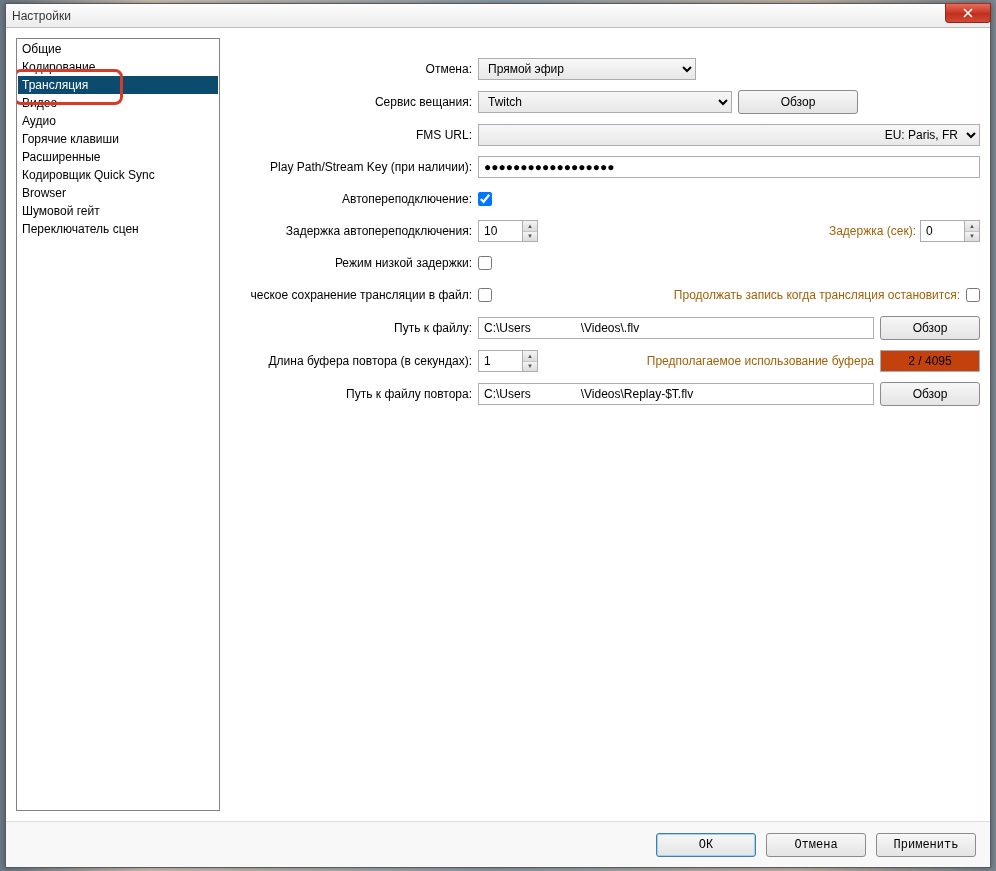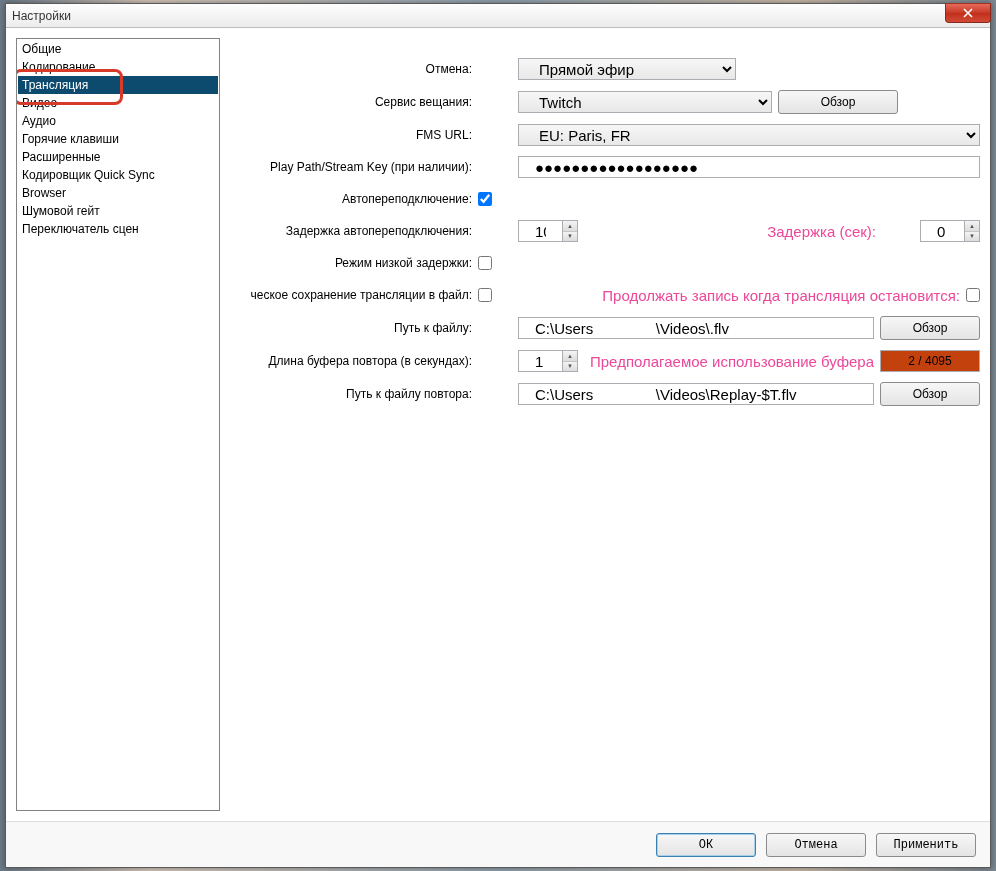--- a/index.html
+++ b/index.html
@@ -97,26 +97,25 @@
   .form-label {
     width: 248px;
     text-align: right;
     padding-right: 6px;
     color: #000;
     font-size: 12px;
   }
   .form-field { flex: 1; display: flex; align-items: center; gap: 6px; }
   select, input[type="text"], input[type="password"] {
     font-family: inherit;
-    font-size: 15px;
+    font-size: 12px;
     height: 22px;
     border: 1px solid #abadb3;
     background: #fff;
-    padding: 0 16px;
-    margin-left: 40px;
+    padding: 0 5px;
   }
   select {
     background: linear-gradient(#f7f7f7, #e8e8e8);
   }
   .btn {
     font-family: inherit;
     font-size: 12px;
     height: 24px;
     border: 1px solid #8b8b8b;
     border-radius: 3px;
@@ -148,21 +147,21 @@
     height: 46px;
     border-top: 1px solid #ddd;
     display:flex;
     align-items:center;
     justify-content:flex-end;
     gap: 10px;
     padding: 16px 14px;
     background:#f8f8f8;
     font-family:Liberation Mono, monospace;
   }
-  .chk-label { font-size:15px; color:#ec4899; }
+  .chk-label { font-size:12px; color:#a16207; }
   .right-inline { display:flex; align-items:center; gap:4px; }
   .buffer-display {
     border:1px solid #abadb3; height:22px; width:100px; display:flex; align-items:center; justify-content:center; background:#c2410c;
   }
 </style>
 </head>
 <body>
 
 <div class="window">
   <div class="titlebar">
@@ -207,21 +206,21 @@
           <select style="width:254px;">
             <option>Twitch</option>
           </select>
           <button class="btn" style="width:120px;">Обзор</button>
         </div>
       </div>
 
       <div class="form-row">
         <div class="form-label">FMS URL:</div>
         <div class="form-field">
-          <select style="flex:1;">
+          <select style="flex:1;text-align:right;">
             <option>EU: Paris, FR</option>
           </select>
         </div>
       </div>
 
       <div class="form-row">
         <div class="form-label">Play Path/Stream Key (при наличии):</div>
         <div class="form-field">
           <input type="text" style="flex: 1 1 0%;" value="●●●●●●●●●●●●●●●●●●">
         </div>

